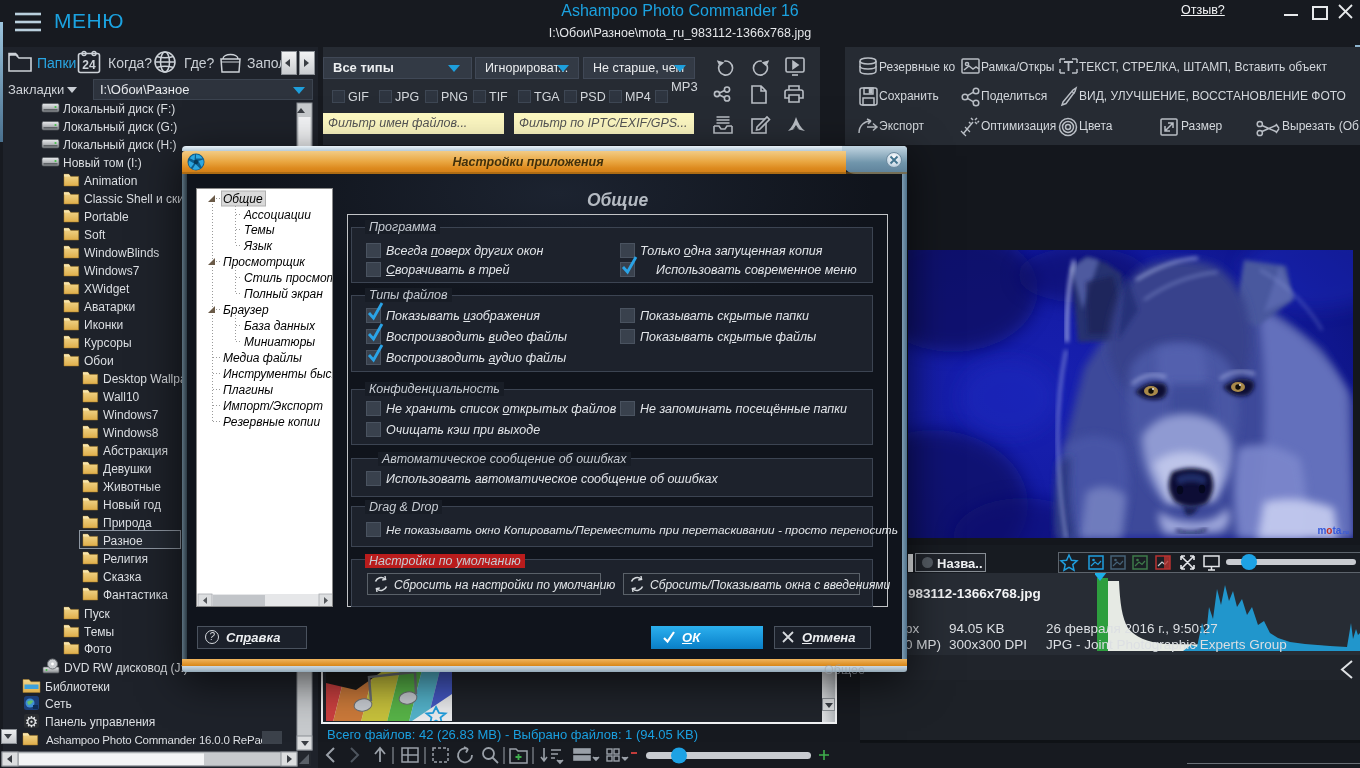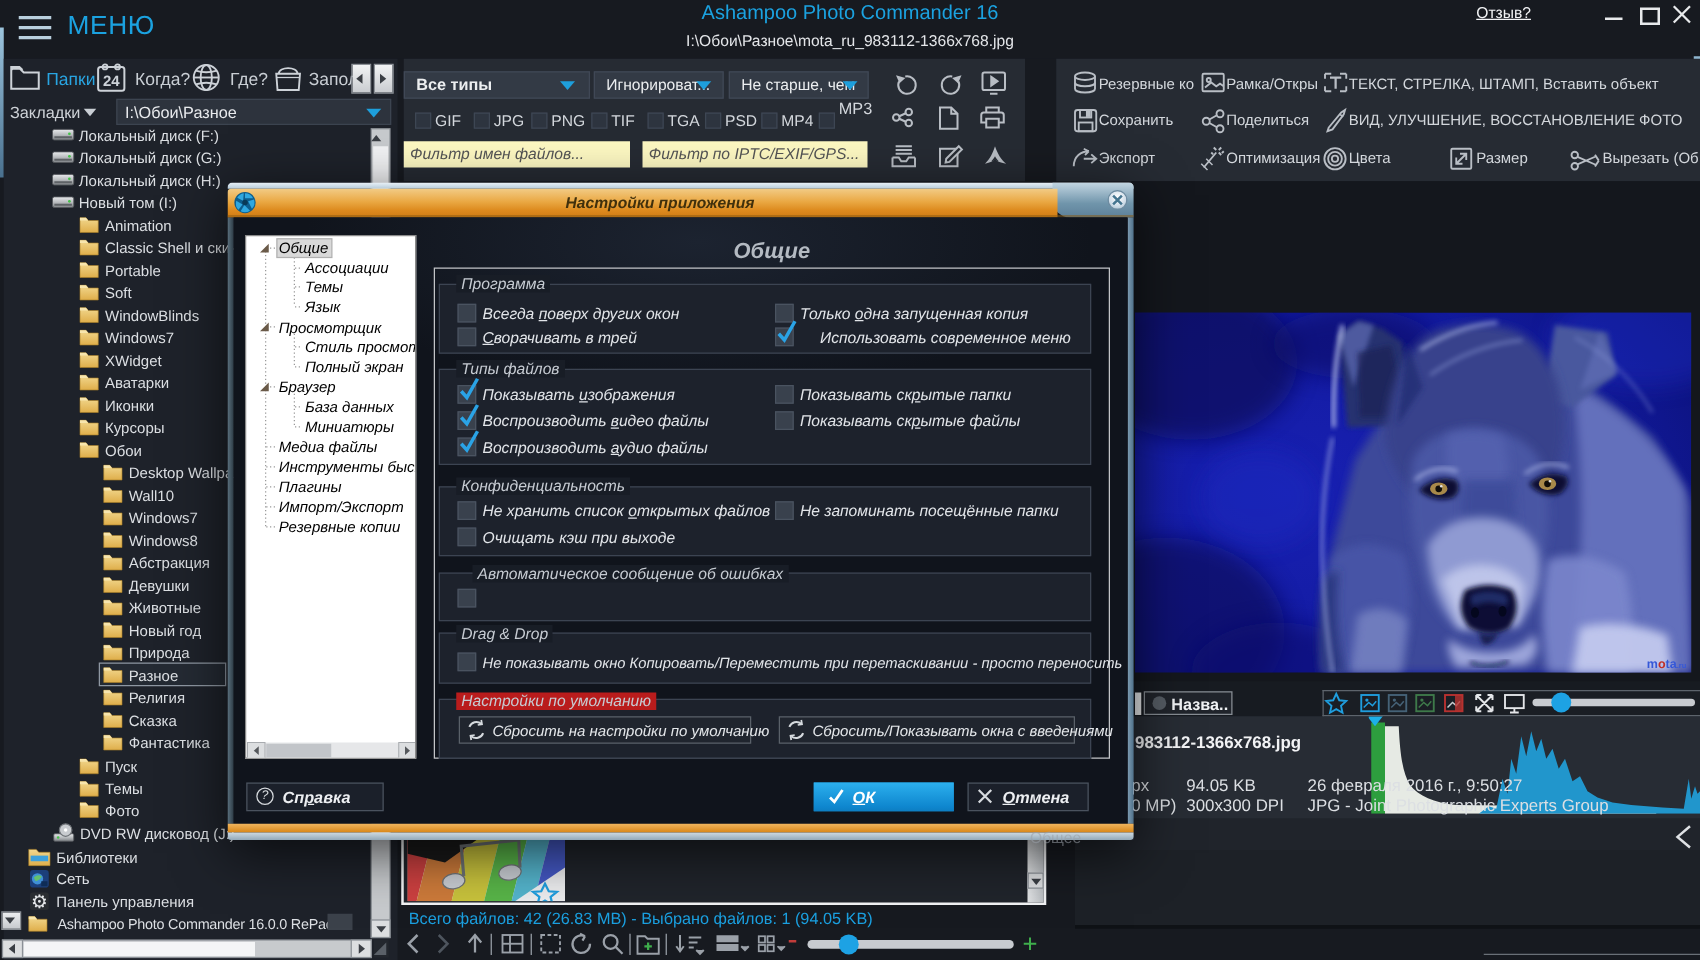--- a/index.html
+++ b/index.html
@@ -722,20 +722,21 @@
  <svg class="chk" style="left:185px;top:196px" width="18" height="22" viewBox="0 0 18 22">
         <path d="M2 13 L6.5 18 L15 3" stroke="#2aa3e6" stroke-width="2.8" fill="none"></path>
       </svg>
  <div class="cb" style="left:184px;top:255px;"></div>
       <div class="dlbl abs" style="left:204px;top:256px;">Не хранить список <u>о</u>ткрытых файлов</div>
  <div class="cb" style="left:438px;top:255px;"></div>
       <div class="dlbl abs" style="left:458px;top:256px;">Не запоминать посещённые папки</div>
  <div class="cb" style="left:184px;top:276px;"></div>
       <div class="dlbl abs" style="left:204px;top:277px;">Очищать кэш при выходе</div>
  <div class="cb" style="left:184px;top:325px;"></div>
+      <div class="dlbl abs" style="left:204px;top:326px;">Использовать автоматическое сообщение об ошибках</div>
  <div class="cb" style="left:184px;top:376px;"></div>
       <div class="dlbl abs" style="left:204px;top:377px;font-size:11.8px;">Не показывать окно Копировать/Переместить при перетаскивании - просто переносить</div>
 
  <div class="abs" style="left:185px;top:427px;width:234px;height:22px;border:1px solid #5a6169;background:#20252e;box-sizing:border-box;"></div>
  <svg class="abs" style="left:191px;top:430px" width="16" height="16" viewBox="0 0 16 16" fill="none" stroke="#d6dade" stroke-width="1.6">
         <path d="M2.5 5.5 A6 6 0 0 1 12 3 M13.5 10.5 A6 6 0 0 1 4 13"></path>
         <path d="M12 0 L12.6 3.4 L9.2 4" stroke-width="1.4"></path>
         <path d="M4 16 L3.4 12.6 L6.8 12" stroke-width="1.4"></path>
       </svg>
  <div class="abs" style="left:212px;top:432px;font-size:12px;color:#e4e7ea;">Сбросить на настройки по умолчанию</div>

